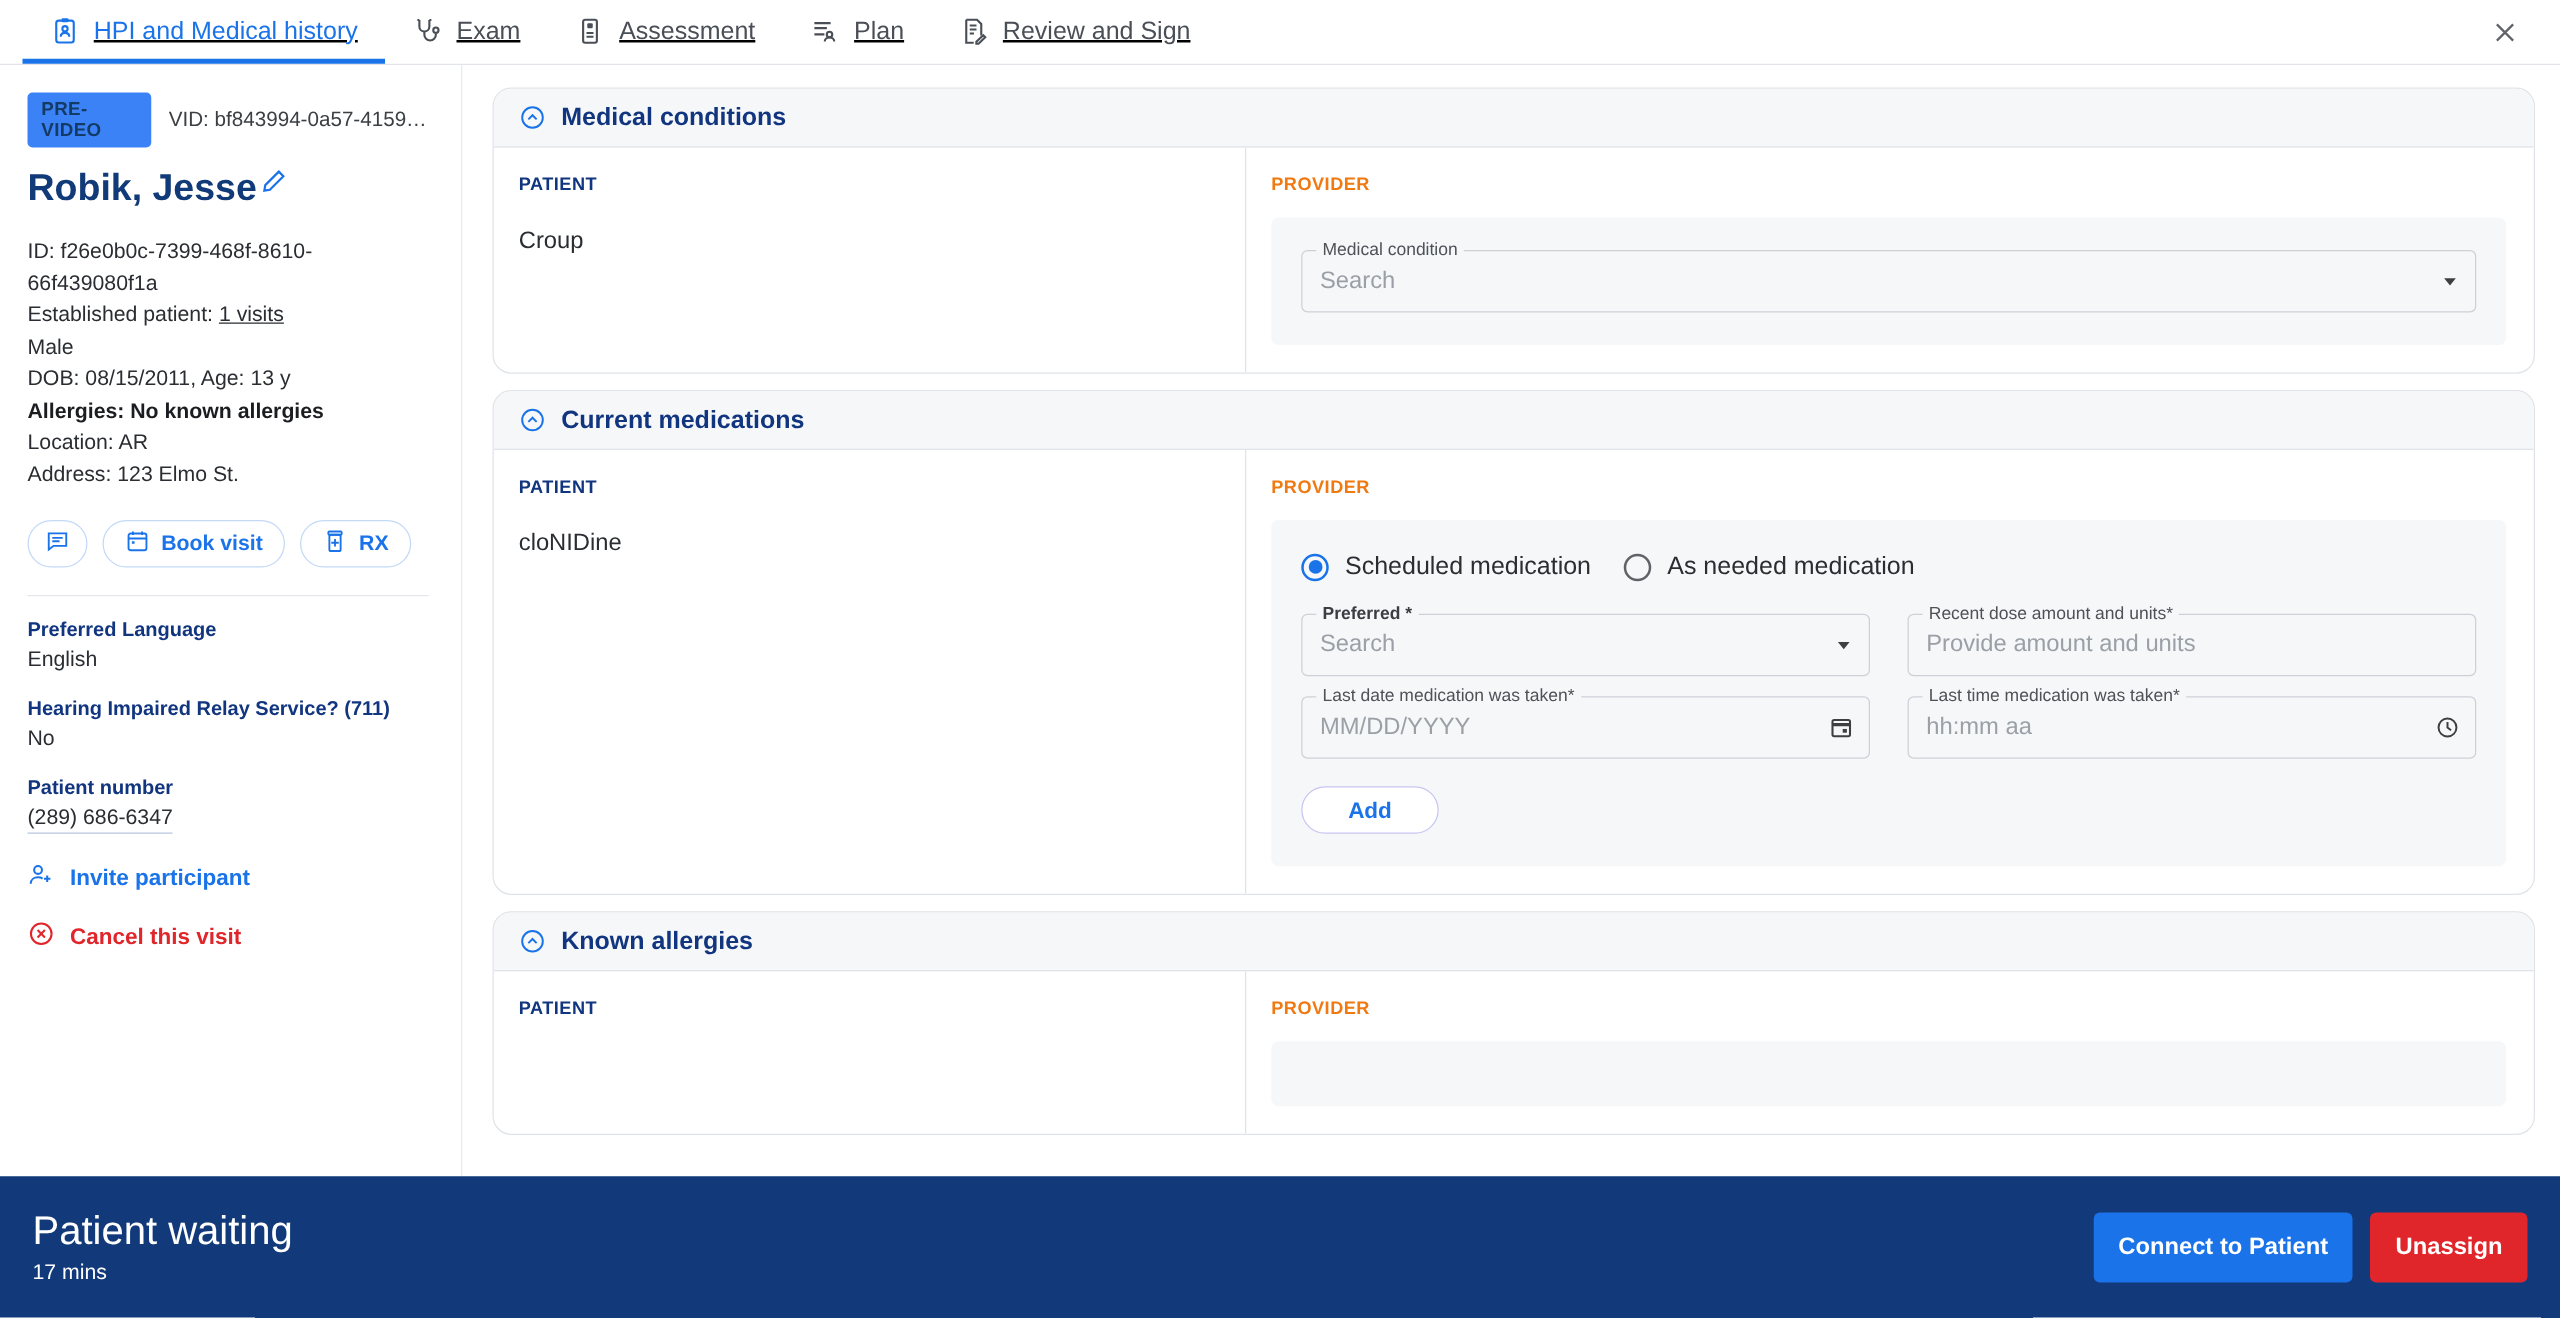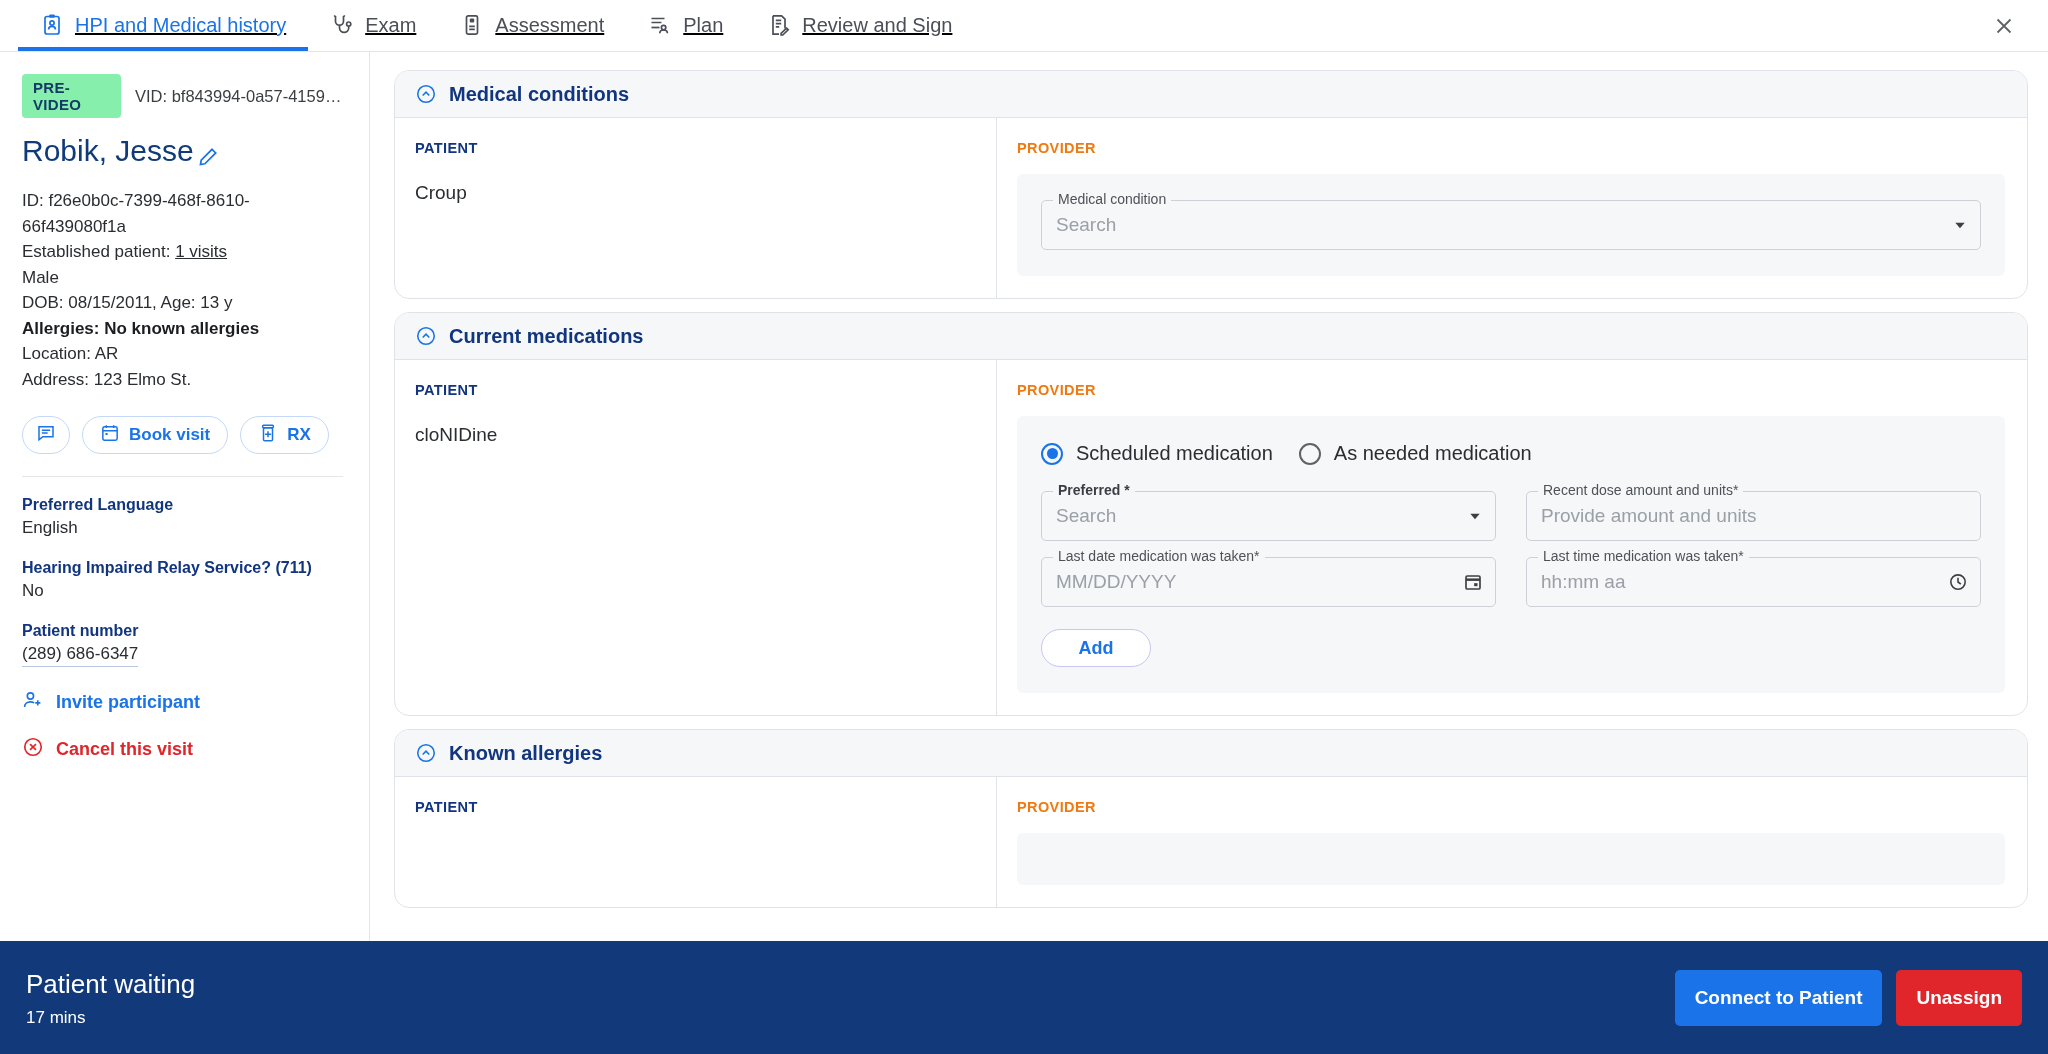--- a/index.html
+++ b/index.html
@@ -39,32 +39,32 @@
 
   
   .sidebar {
     position: absolute; top: 52px; left: 0; width: 370px; height: 889px;
     background: #fff; padding: 22px 26px 0 22px;
     border-right: 1px solid #e2e5ea;
     overflow: hidden;
   }
   .badge-row { display: flex; align-items: center; gap: 14px; }
   .badge {
-    background: #86efac; color: #143a66; font-weight: bold;
+    background: #3b82f6; color: #143a66; font-weight: bold;
     font-size: 15px; letter-spacing: .3px;
     padding: 5px 11px; border-radius: 4px;
   }
   .vid {
     font-size: 16.5px; color: #3c4043;
     white-space: nowrap; overflow: hidden; text-overflow: ellipsis;
     max-width: 230px;
   }
   .pname {
-    margin-top: 16px; display: flex; align-items: flex-end; gap: 3px;
-    font-size: 30px; color: #103a78; font-weight: normal;
+    margin-top: 16px; display: flex; align-items: flex-start; gap: 3px;
+    font-size: 30px; color: #103a78; font-weight: bold;
   }
   .pname .edit { cursor: pointer; display: flex; }
   .details { margin-top: 20px; }
   .details div { font-size: 17px; color: #2a2d31; line-height: 25.5px; }
   .details .bold { font-weight: bold; color: #1b1d20; }
   .ulink { text-decoration: underline; cursor: pointer; }
 
   .btnrow { margin-top: 24px; display: flex; gap: 12px; }
   .pill {
     border: 1px solid #c3d9f7; border-radius: 999px;
@@ -165,21 +165,21 @@
     font-family: "Liberation Sans", sans-serif;
   }
 
   
   .statusbar {
     position: absolute; left: 0; bottom: 0; width: 2048px; height: 113px;
     background: #123a7a; display: flex; align-items: center;
     padding: 0 26px 0 26px;
   }
   .statusbar .left { color: #fff; }
-  .statusbar .swait { font-size: 26px; line-height: 32px; }
+  .statusbar .swait { font-size: 32px; line-height: 32px; }
   .statusbar .stime { font-size: 17px; margin-top: 8px; }
   .statusbar .right { margin-left: auto; display: flex; gap: 14px; }
   .sbtn {
     height: 56px; border: none; border-radius: 5px; color: #fff;
     font-size: 19px; font-weight: bold; padding: 0 20px; cursor: pointer;
     font-family: "Liberation Sans", sans-serif;
   }
   .sbtn.connect { background: #1a73e8; }
   .sbtn.unassign { background: #e0262b; }
 </style>

